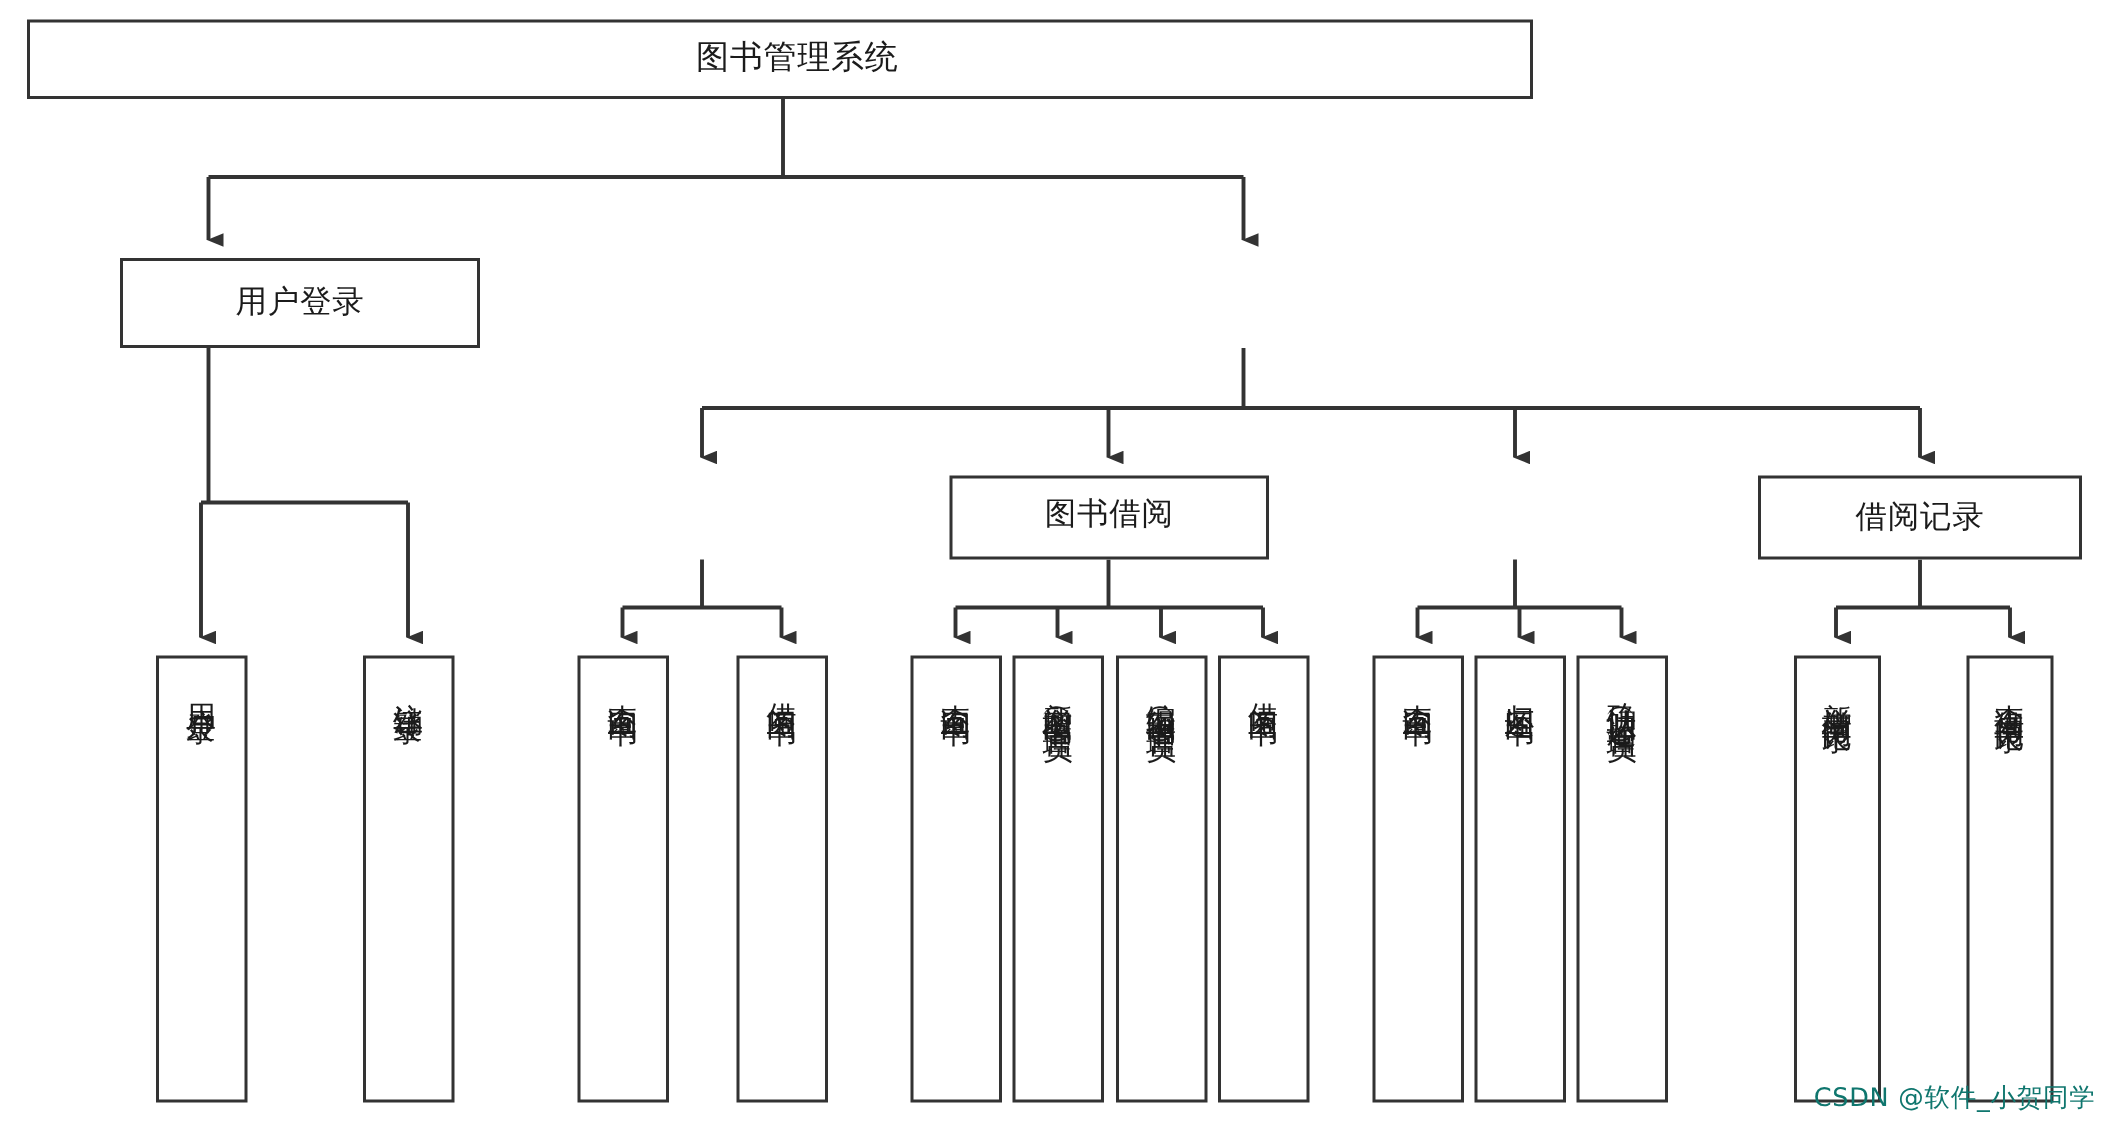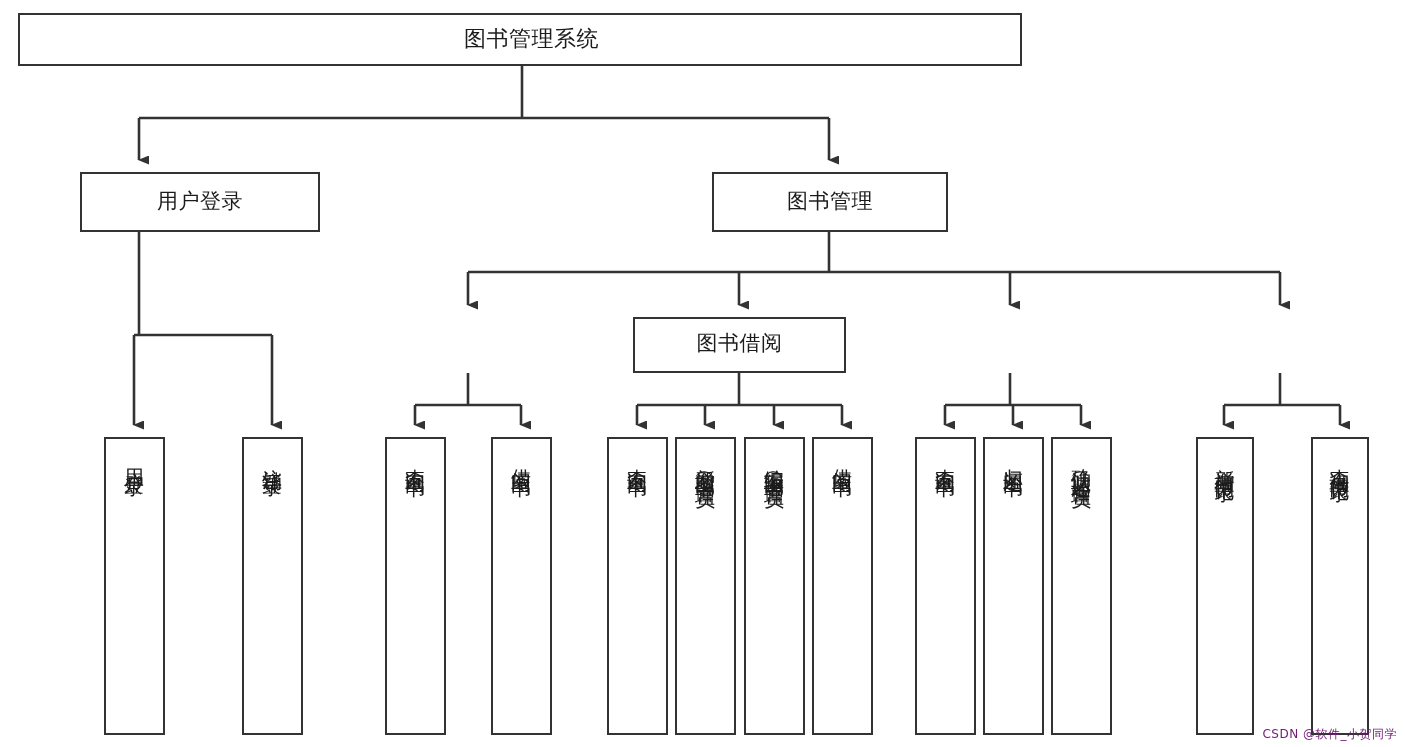--- a/index.html
+++ b/index.html
@@ -55,22 +55,22 @@
     justify-content: center;
     padding-top: 14px;
   }
   .node.root .node-label {
     font-size: 22px;
   }
   .watermark {
     position: absolute;
     right: 8px;
     bottom: 4px;
-    font-size: 12px;
-    color: #701a75;
+    font-size: 17px;
+    color: #0f766e;
     letter-spacing: 0.5px;
     z-index: 5;
     white-space: nowrap;
   }
 </style>
 </head>
 <body>
 
 <div id="diagram-root">
 
@@ -126,26 +126,26 @@
     </g>
   </svg>
 
   <div class="node root" style="left:18px; top:13px; width:1004px; height:53px;padding-left:23px;">
     <span class="node-label">图书管理系统</span>
   </div>
 
   <div class="node" style="left:80px; top:172px; width:240px; height:60px;">
     <span class="node-label">用户登录</span>
   </div>
-  <div class="node" style="left:712px; top:172px; width:236px; height:60px;">
-    <span class="node-label">图书管理</span>
-  </div>
 
   <div class="node" style="left:633px; top:317px; width:213px; height:56px;font-family:Liberation Mono, monospace;">
     <span class="node-label">图书借阅</span>
+  </div>
+  <div class="node" style="left:1172px; top:317px; width:216px; height:56px;">
+    <span class="node-label">借阅记录</span>
   </div>
 
   <div class="node vertical" style="left:104px; top:437px; width:61px; height:298px;">
     <span class="node-label">用户登录</span>
   </div>
   <div class="node vertical" style="left:242px; top:437px; width:61px; height:298px;">
     <span class="node-label">注销登录</span>
   </div>
 
   <div class="node vertical" style="left:385px; top:437px; width:61px; height:298px;">

